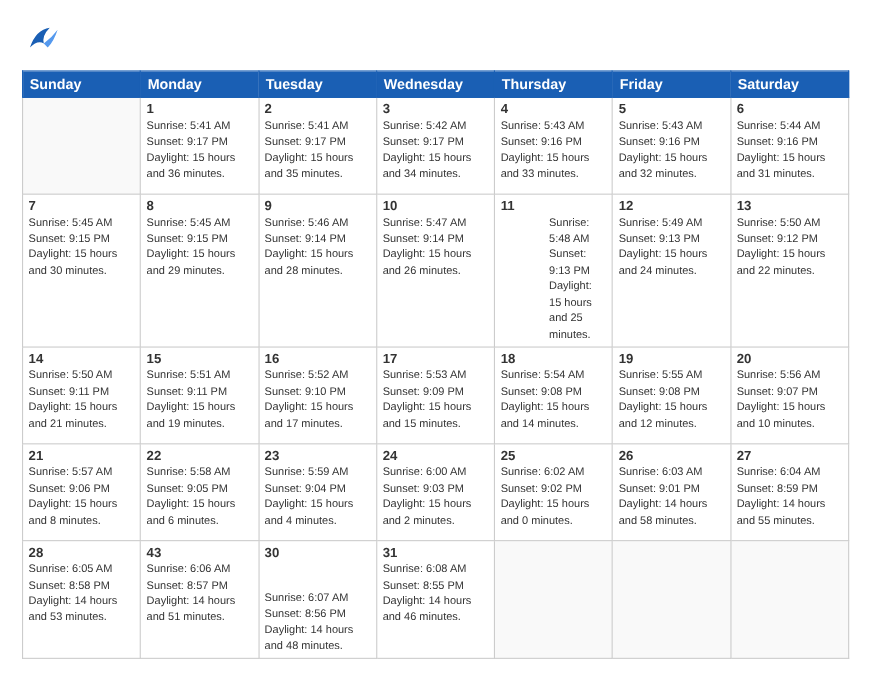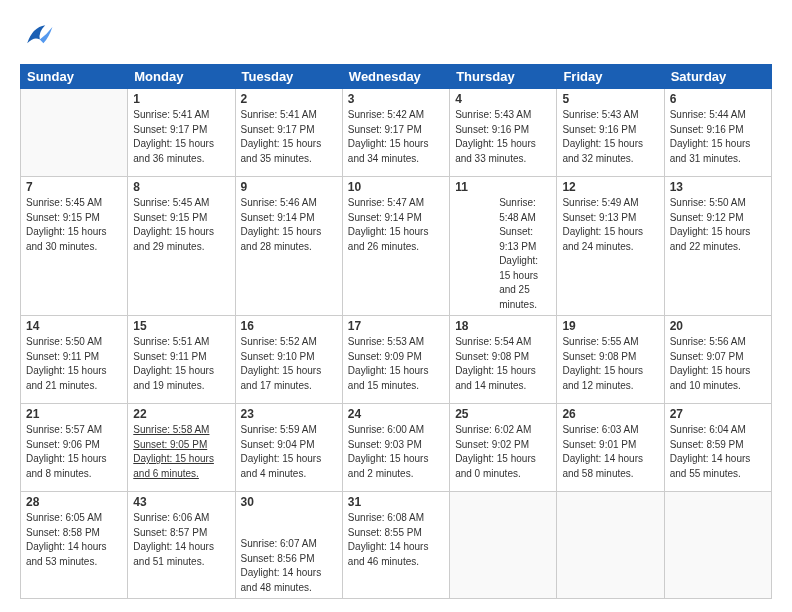--- a/index.html
+++ b/index.html
@@ -283,21 +283,21 @@
         <tr>
           <td>
             <span class="day-num">21</span>
             <div class="day-info" style="white-space: pre-line;">Sunrise: 5:57 AM
 Sunset: 9:06 PM
 Daylight: 15 hours
 and 8 minutes.</div>
           </td>
           <td>
             <span class="day-num">22</span>
-            <div class="day-info" style="white-space: pre-line; text-decoration: underline;">Sunrise: 5:58 AM
+            <div class="day-info" style="white-space: pre-line;">Sunrise: 5:58 AM
 Sunset: 9:05 PM
 Daylight: 15 hours
 and 6 minutes.</div>
           </td>
           <td>
             <span class="day-num">23</span>
             <div class="day-info" style="white-space: pre-line;">Sunrise: 5:59 AM
 Sunset: 9:04 PM
 Daylight: 15 hours
 and 4 minutes.</div>

